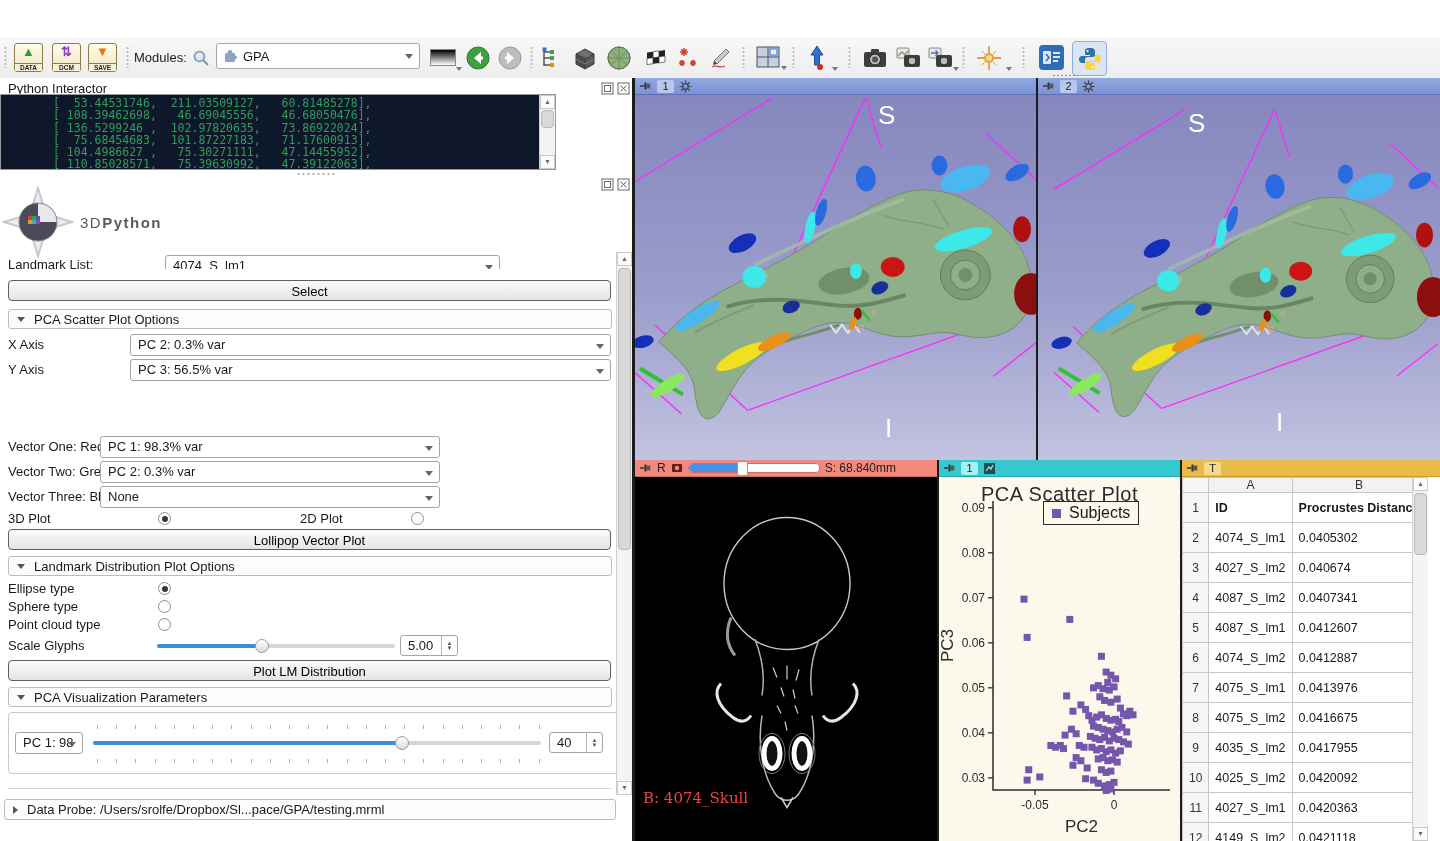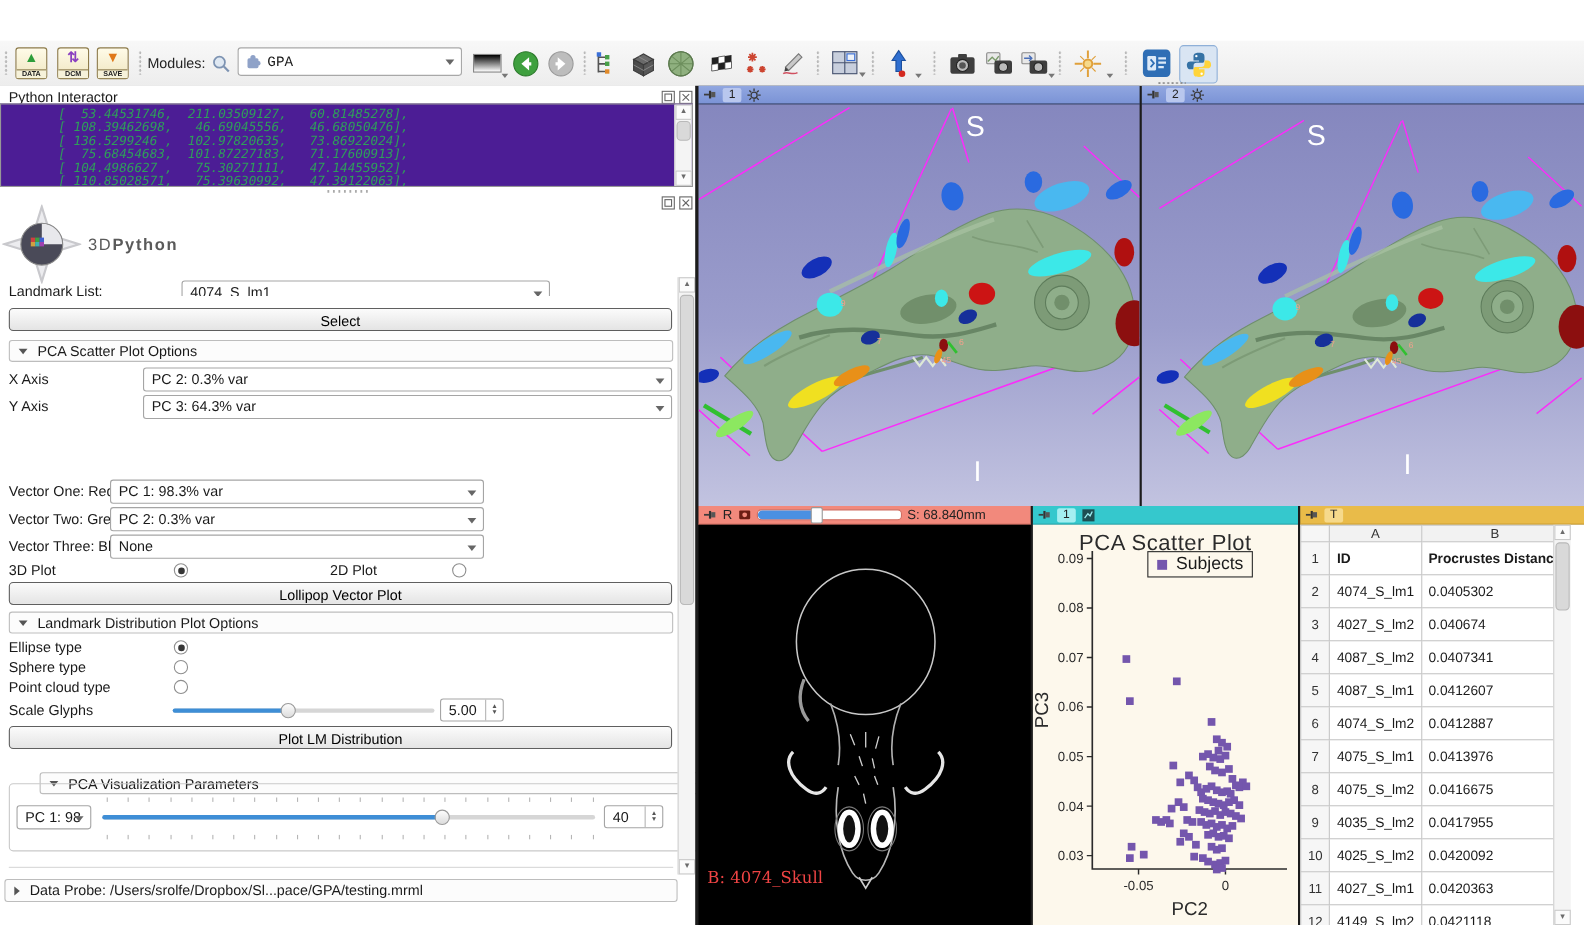--- a/index.html
+++ b/index.html
@@ -16,21 +16,21 @@
   .menu-item u{text-decoration:underline;}
   
   .toolbar{left:0;top:37px;width:1440px;height:41px;background:linear-gradient(#f8f8f8,#ededed);
            border-bottom:1px solid #c2c2c2;}
   .tool{position:absolute;top:7px;height:27px;display:flex;align-items:center;justify-content:center;}
   .clipicon{width:27px;height:27px;border:1px solid #8d7b4a;border-radius:3px;background:linear-gradient(#fffbe8,#efe6c0);
             position:relative;font-size:6.5px;font-weight:bold;text-align:center;color:#222;}
   .clipicon .arrow{font-size:13px;line-height:13px;display:block;margin-top:1px;}
   .clipicon .lbl{display:block;background:#f6f2da;border-top:1px solid #8d7b4a;position:absolute;bottom:0;left:0;right:0;}
   .combo{background:#fff;border:1px solid #a8a8a8;border-radius:3px;position:absolute;
-         display:flex;align-items:center;padding:0 6px;box-sizing:border-box;font-family:Liberation Mono, monospace;}
+         display:flex;align-items:center;padding:0 6px;box-sizing:border-box;}
   .combo .carr{position:absolute;right:6px;width:0;height:0;border-left:4px solid transparent;
                border-right:4px solid transparent;border-top:5px solid #666;}
   .sep{position:absolute;top:9px;width:3px;height:22px;
        background:radial-gradient(circle,#b9b9b9 1px,transparent 1.2px);background-size:3px 4px;}
   .ddtri{width:0;height:0;border-left:3.5px solid transparent;border-right:3.5px solid transparent;border-top:4px solid #777;}
   
   .sec-header{left:8px;width:604px;height:20px;border:1px solid #bdbdbd;border-radius:3px;background:#fcfcfc;
               display:flex;align-items:center;padding-left:8px;box-sizing:border-box;}
   .sec-header .tri{width:0;height:0;border-left:4px solid transparent;border-right:4px solid transparent;
                    border-top:5px solid #555;margin-right:9px;}
@@ -360,21 +360,21 @@
 
     <div class="abs" style="left:8px;top:3px;font-size:13px;">Python Interactor</div>
     <svg class="winbtn" style="left:601px;top:4px;" viewBox="0 0 13 13">
       <rect x="1" y="1" width="11" height="11" fill="none" stroke="#666"></rect>
         <rect x="3.5" y="3.5" width="6" height="6" fill="none" stroke="#666"></rect>
     </svg>
     <svg class="winbtn" style="left:617px;top:4px;" viewBox="0 0 13 13">
       <rect x="1" y="1" width="11" height="11" fill="none" stroke="#666"></rect>
         <path d="M3.5 3.5 L9.5 9.5 M9.5 3.5 L3.5 9.5" stroke="#666"></path>
     </svg>
-    <div class="abs" style="left:0;top:16px;width:630px;height:76px;background:#4c1d95;border:1px solid #979797;box-sizing:border-box;overflow:hidden;font-style:italic;">
+    <div class="abs" style="left:0;top:16px;width:556px;height:76px;background:#0f172a;border:1px solid #979797;box-sizing:border-box;overflow:hidden;">
       <pre id="py-lines" style="margin:0;padding:2px 0 0 52px;font-family:'DejaVu Sans Mono',monospace;font-size:11.5px;line-height:12.3px;color:#2f9e5a;white-space:pre;">[  53.44531746,  211.03509127,   60.81485278],
 [ 108.39462698,   46.69045556,   46.68050476],
 [ 136.5299246 ,  102.97820635,   73.86922024],
 [  75.68454683,  101.87227183,   71.17600913],
 [ 104.4986627 ,   75.30271111,   47.14455952],
 [ 110.85028571,   75.39630992,   47.39122063],</pre>
       <div class="sb-track" style="right:0;top:0;width:15px;height:74px;">
         <div class="sb-btn" style="top:0;">▲</div>
         <div class="sb-thumb" style="top:15px;height:16px;"></div>
         <div class="sb-btn" style="bottom:0;">▼</div>
@@ -424,21 +424,21 @@
     <div class="abs sec-header" style="top:231px;">
       <span class="tri"></span>
       <span>PCA Scatter Plot Options</span>
     </div>
     <div class="abs" style="left:8px;top:259px;">X Axis</div>
     <div class="fcombo" style="left:130px;top:256px;width:481px;">
       <span>PC 2: 0.3% var</span><span class="carr"></span>
     </div>
     <div class="abs" style="left:8px;top:284px;">Y Axis</div>
     <div class="fcombo" style="left:130px;top:281px;width:481px;">
-      <span>PC 3: 64.3% var</span><span class="carr"></span>
+      <span>PC 3: 56.5% var</span><span class="carr"></span>
     </div>
 
     <div class="abs" style="left:8px;top:361px;">Vector One: Red</div>
     <div class="fcombo" style="left:100px;top:358px;width:340px;">
       <span>PC 1: 98.3% var</span><span class="carr"></span>
     </div>
     <div class="abs" style="left:8px;top:386px;">Vector Two: Green</div>
     <div class="fcombo" style="left:100px;top:383px;width:340px;">
       <span>PC 2: 0.3% var</span><span class="carr"></span>
     </div>
@@ -469,21 +469,21 @@
     </div>
     <div class="spin" style="left:400px;top:557px;width:58px;">
       <span>5.00</span>
       <span class="ud">
           <span>▲</span>
           <span>▼</span>
         </span>
     </div>
     <button class="abs btn" style="top:582px;">Plot LM Distribution</button>
 
-    <div class="abs sec-header" style="top:624px;margin-left:28px;">
+    <div class="abs sec-header" style="top:609px;">
       <span class="tri"></span>
       <span>PCA Visualization Parameters</span>
     </div>
     <div class="abs" style="left:8px;top:634px;width:720px;height:62px;border:1px solid #cachanged;border:1px solid #c9c9c9;border-radius:4px;box-sizing:border-box;">
       <div class="fcombo" style="left:6px;top:19px;width:68px;padding-right:14px;overflow:hidden;white-space:nowrap;">
         <span>PC 1: 98</span><span class="carr"></span>
       </div>
       <div id="pca-ticks" class="abs" style="left:84px;top:12px;width:448px;height:38px;">
           <div style="position: absolute; width: 1px; height: 4px; background: rgb(181, 181, 181); left: 4px; top: 0px;"></div>
           <div style="position: absolute; width: 1px; height: 4px; background: rgb(181, 181, 181); left: 4px; top: 34px;"></div>

